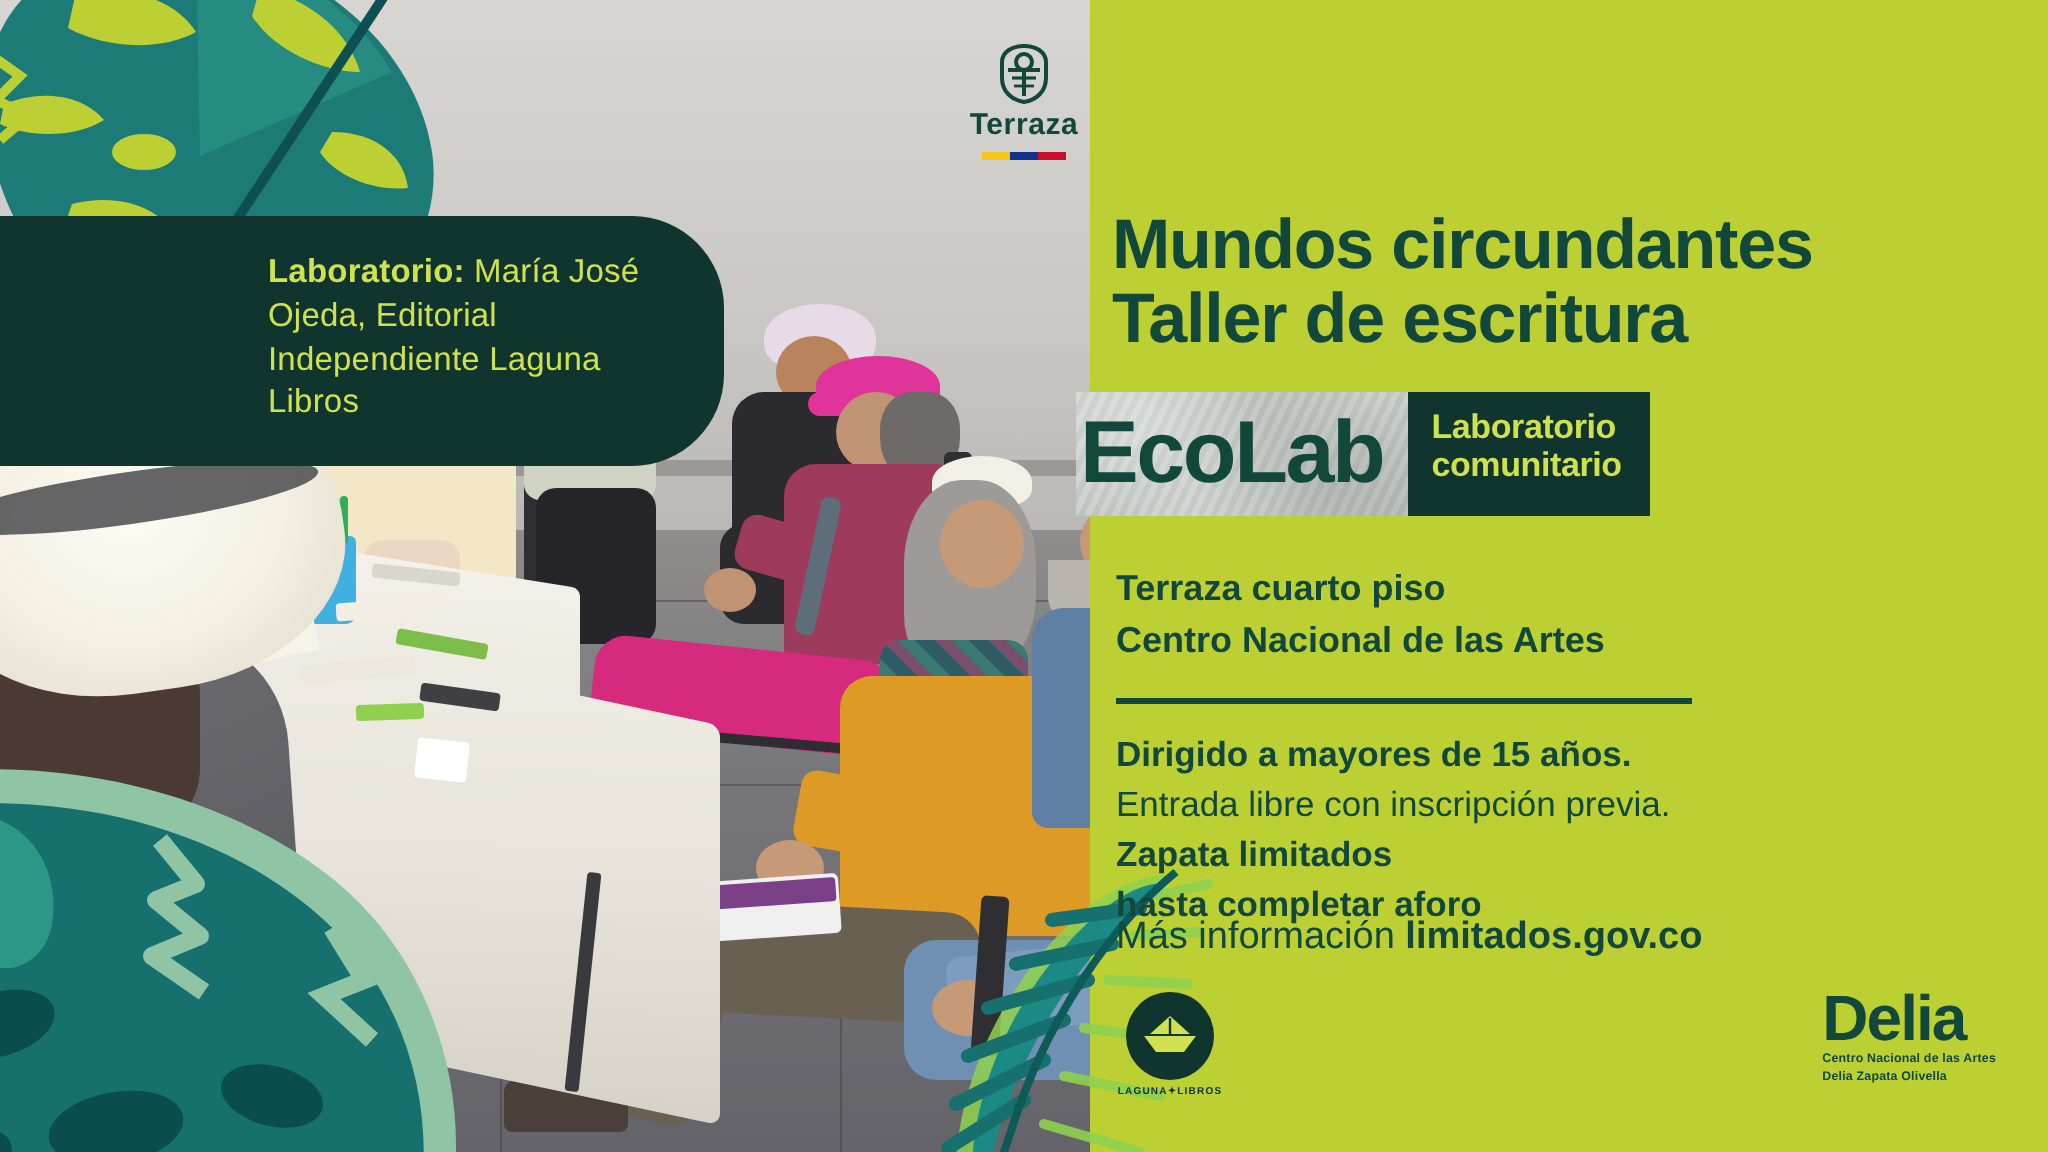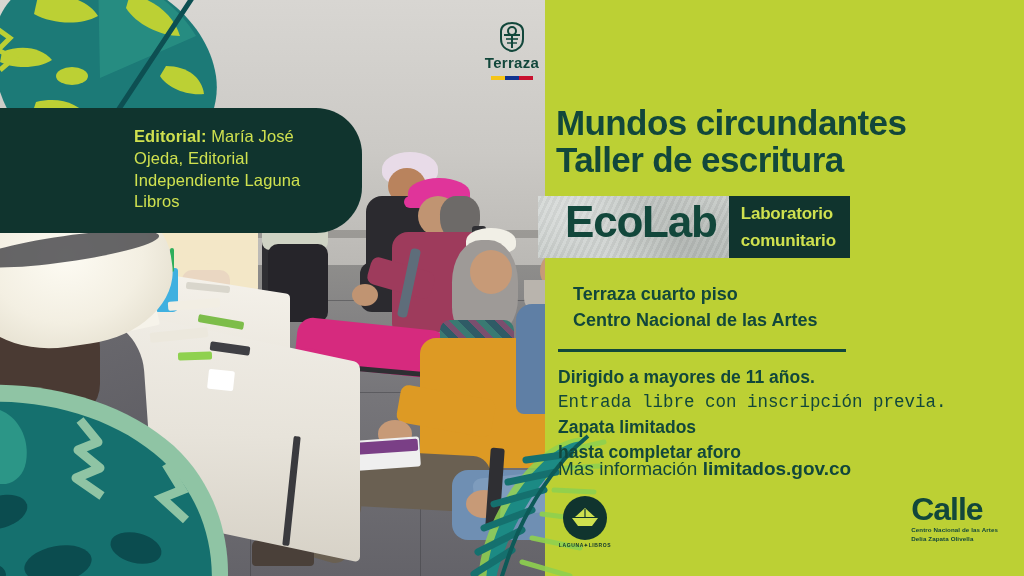--- a/index.html
+++ b/index.html
@@ -128,57 +128,57 @@
     letter-spacing:-.6px;
   }
 
   
   .badge-row{position:absolute;top:196px;left:-18px;display:flex;align-items:stretch;height:62px;}
   .ecolab-block{
     position:relative;
     background:
       repeating-linear-gradient(115deg, rgba(255,255,255,.07) 0 3px, rgba(0,0,0,.05) 3px 6px),
       linear-gradient(135deg,#cdd2cf 0%,#c2c7c4 35%,#d2d6d3 65%,#bfc4c1 100%);
-    padding:4px 12px 4px 27px;
-    display:flex;align-items:flex-start;
+    padding:4px 12px 4px 2px;
+    display:flex;align-items:center;
   }
   .ecolab-block::after{
     content:"";position:absolute;inset:0;
     background:radial-gradient(circle at 20% 30%, rgba(255,255,255,.35), transparent 45%),
                radial-gradient(circle at 75% 70%, rgba(120,125,120,.3), transparent 50%);
     pointer-events:none;
   }
   .ecolab-text{
     position:relative;z-index:2;
     color:#12473b;font-weight:700;font-size:44px;letter-spacing:-1.2px;line-height:1;
   }
   .lab-block{
     background:#10342e;color:#cfe14f;
     padding:8px 14px 8px 12px;
-    display:flex;flex-direction:column;justify-content:space-between;
+    display:flex;flex-direction:column;justify-content:flex-start;
     font-weight:700;font-size:17px;line-height:1.12;letter-spacing:-.2px;
   }
 
   .addr{
     position:absolute;top:282px;left:2px;width:400px;
-    color:#12473b;font-size:18px;line-height:1.42;margin-left:15px;
+    color:#12473b;font-size:18px;line-height:1.42;
   }
   .addr .b{font-weight:700;}
   .addr .r{font-weight:400;color:#1b4a3d;}
 
   .rule{
     position:absolute;top:349px;left:2px;width:288px;height:3px;background:#12473b;
   }
 
   .info{
     position:absolute;top:365px;left:2px;width:420px;
     color:#12473b;font-size:17.5px;line-height:1.42;
   }
   .info .b{font-weight:700;}
-  .info .r{font-weight:400;font-family:Liberation Mono, monospace;}
+  .info .r{font-weight:400;}
 
   .more{
     position:absolute;top:458px;left:2px;
     color:#12473b;font-size:19px;font-weight:400;
   }
   .more b{font-weight:700;}
 
   
   .laguna{
     position:absolute;left:552px;top:496px;width:66px;
@@ -419,21 +419,21 @@
     </span>
     <span class="culturas-word">Terraza</span>
     <span class="culturas-flag">
       <i style="background:#f5c518"></i>
         <i style="background:#10338f"></i>
         <i style="background:#c8102e"></i>
     </span>
   </div>
 
   <div class="tallerista">
-    <b>Editorial:</b><span> María José Ojeda, Editorial Independiente Laguna Libros</span>
+    <b>Laboratorio:</b><span> María José Ojeda, Editorial Independiente Laguna Libros</span>
   </div>
 
   <div class="col">
 
     <div class="headline">
       <div>Mundos circundantes</div>
       <div>Taller de escritura</div>
     </div>
 
     <div class="badge-row">
@@ -447,21 +447,21 @@
     </div>
 
     <div class="addr">
       <div class="b">Terraza cuarto piso</div>
       <div class="b">Centro Nacional de las Artes</div>
     </div>
 
     <div class="rule"></div>
 
     <div class="info">
-      <div class="b">Dirigido a mayores de 11 años.</div>
+      <div class="b">Dirigido a mayores de 15 años.</div>
       <div class="r">Entrada libre con inscripción previa.</div>
       <div class="b">Zapata limitados</div>
       <div class="b">hasta completar aforo</div>
     </div>
 
     <div class="more">
       <span>Más información </span><b>limitados.gov.co</b>
     </div>
   </div>
 
@@ -471,20 +471,20 @@
         <path d="M2 11 L28 11 L22 19 L8 19 Z" fill="#cfe14f"></path>
         <path d="M15 1 L15 10 L5 10 Z" fill="#cfe14f"></path>
         <path d="M15 1 L15 10 L25 10 Z" fill="#cfe14f"></path>
         <path d="M15 2 L15 10" stroke="#10342e" stroke-width="1.2"></path>
       </svg>
     </span>
     <span class="laguna-name">LAGUNA✦LIBROS</span>
   </div>
 
   <div class="delia">
-    <div class="delia-word">Calle</div>
+    <div class="delia-word">Delia</div>
     <div class="delia-sub">
       <div>Centro Nacional de las Artes</div>
       <div>Delia Zapata Olivella</div>
     </div>
   </div>
 
 </div>
 
 </body></html>

